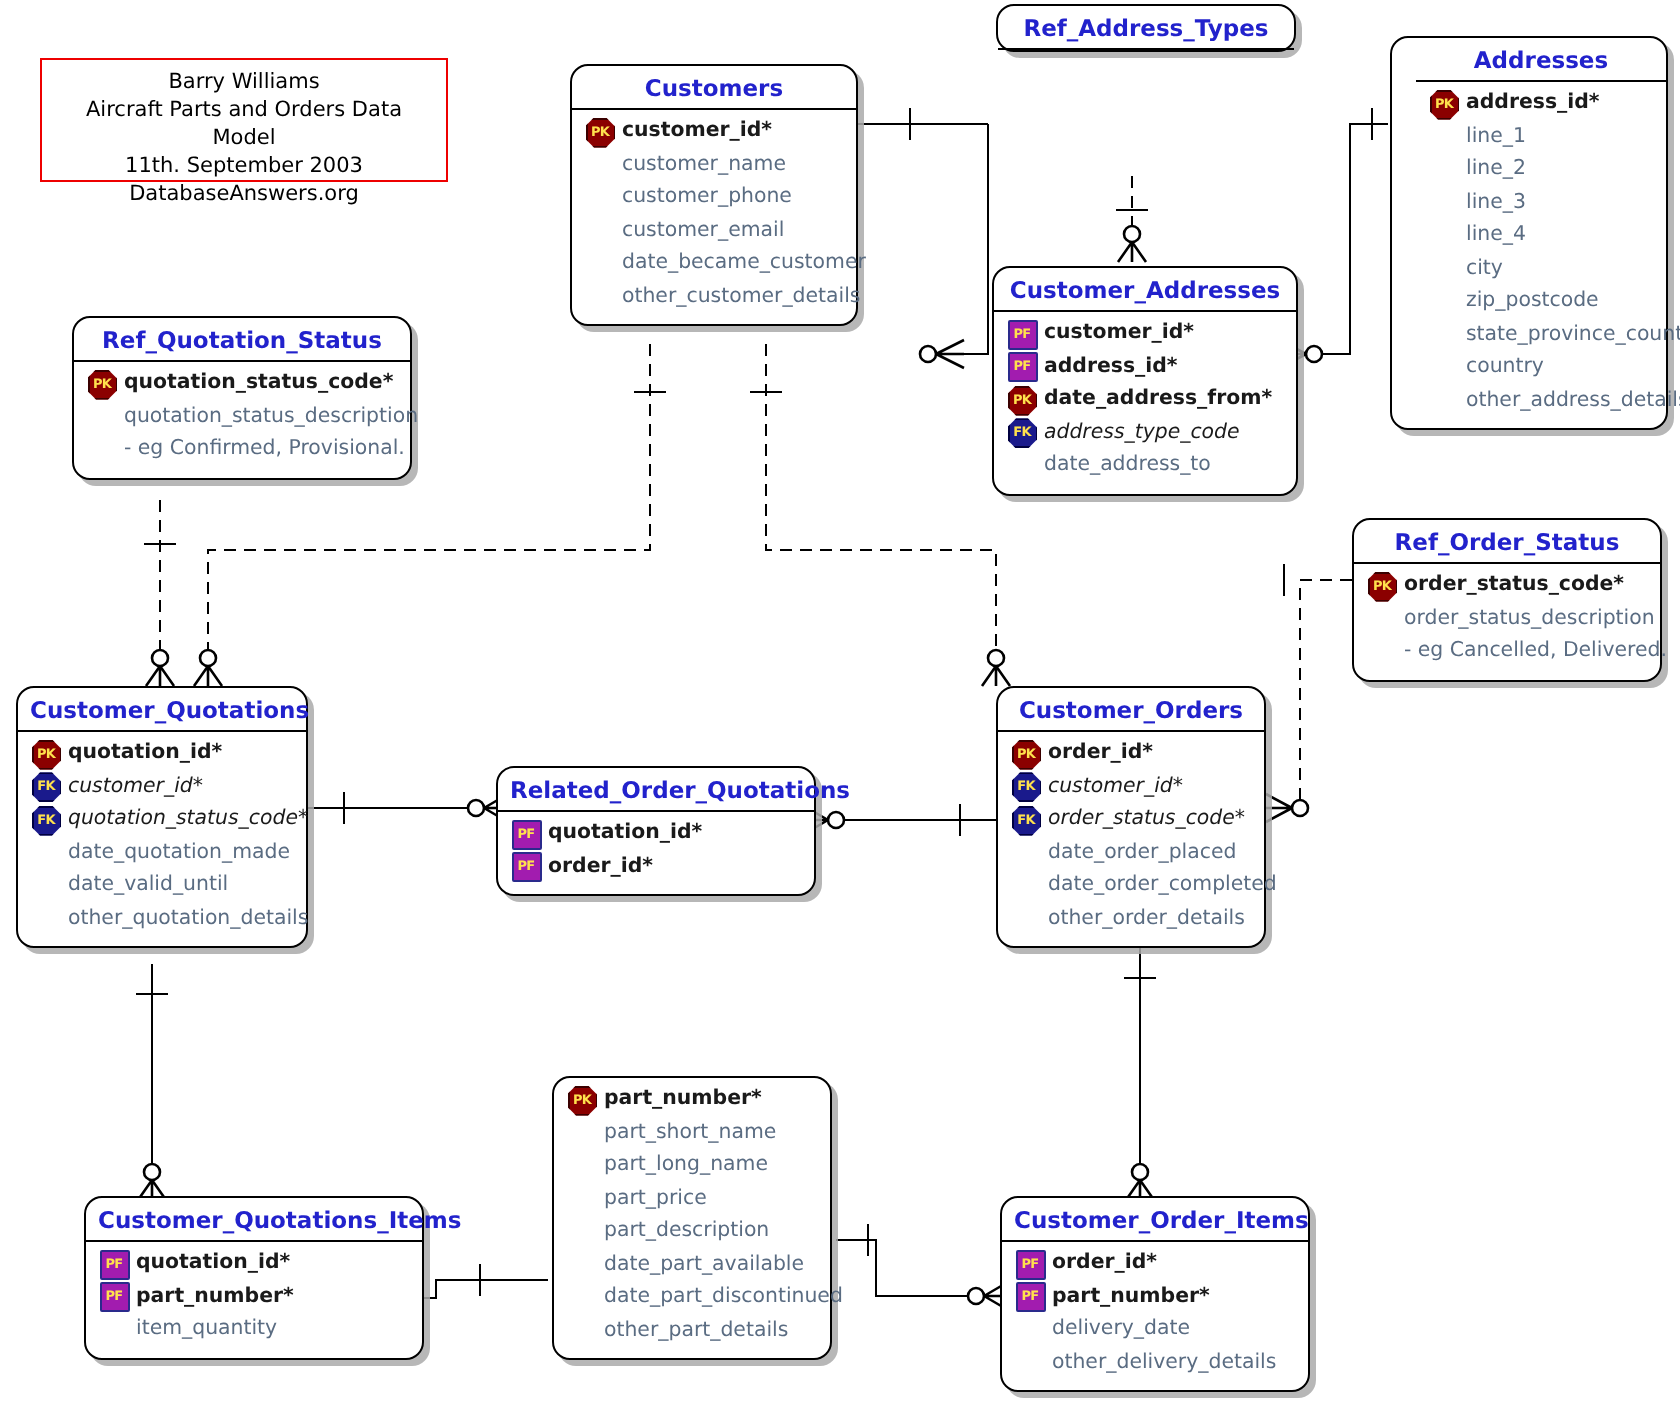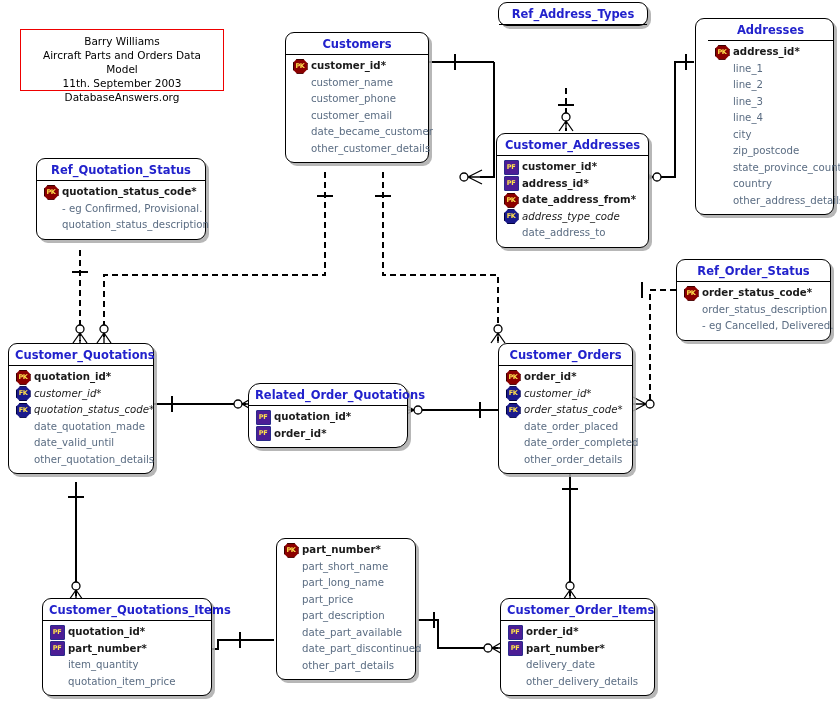--- a/index.html
+++ b/index.html
@@ -42,21 +42,21 @@
   .attr.note .aname{color:#5a6c82;}
 
   
   .kg{display:inline-block;font-size:6.5px;font-weight:bold;color:#ffe14d;
       text-align:center;line-height:12px;width:13px;height:13px;
       font-family:"DejaVu Sans","Liberation Sans",sans-serif;letter-spacing:-0.4px;}
   .kg.pk{background:#8b0000;border:1px solid #3a0000;
          clip-path:polygon(30% 0,70% 0,100% 30%,100% 70%,70% 100%,30% 100%,0 70%,0 30%);}
   .kg.fk{background:#1a1a8c;border:1px solid #000040;
          clip-path:polygon(30% 0,70% 0,100% 30%,100% 70%,70% 100%,30% 100%,0 70%,0 30%);}
-  .kg.pf{background:#4c1d95;border:1.5px solid #2a2a8c;border-radius:1px;text-align:center;}
+  .kg.pf{background:#a21caf;border:1.5px solid #2a2a8c;border-radius:1px;text-align:center;}
 </style>
 </head>
 <body>
 
 <div id="canvas">
 
   <svg class="links" viewBox="0 0 840 713" xmlns="http://www.w3.org/2000/svg">
     <g stroke="#000" stroke-width="1.4" fill="none" shape-rendering="crispEdges">
 
       <path d="M429 62 H494"></path>
@@ -268,27 +268,27 @@
       </div>
       <div class="entity" style="left: 36px; top: 158px; width: 170px;">
         <div class="ent-title">Ref_Quotation_Status</div>
         <div class="attrs">
           <div class="attr key">
             <span class="kslot">
               <span class="kg pk">PK</span>
             </span>
             <span class="aname">quotation_status_code*</span>
           </div>
+          <div class="attr ">
+            <span class="kslot"></span>
+            <span class="aname">quotation_status_description</span>
+          </div>
           <div class="attr note">
             <span class="kslot"></span>
             <span class="aname">- eg Confirmed, Provisional.</span>
-          </div>
-          <div class="attr ">
-            <span class="kslot"></span>
-            <span class="aname">quotation_status_description</span>
           </div>
         </div>
       </div>
       <div class="entity" style="left: 676px; top: 259px; width: 155px;">
         <div class="ent-title">Ref_Order_Status</div>
         <div class="attrs">
           <div class="attr key">
             <span class="kslot">
               <span class="kg pk">PK</span>
             </span>
@@ -332,21 +332,21 @@
           <div class="attr ">
             <span class="kslot"></span>
             <span class="aname">date_valid_until</span>
           </div>
           <div class="attr ">
             <span class="kslot"></span>
             <span class="aname">other_quotation_details</span>
           </div>
         </div>
       </div>
-      <div class="entity" style="left: 248px; top: 383px; width: 160px; border-radius: 12px;">
+      <div class="entity" style="left: 248px; top: 383px; width: 160px;">
         <div class="ent-title">Related_Order_Quotations</div>
         <div class="attrs">
           <div class="attr key">
             <span class="kslot">
               <span class="kg pf">PF</span>
             </span>
             <span class="aname">quotation_id*</span>
           </div>
           <div class="attr key">
             <span class="kslot">
@@ -441,24 +441,20 @@
           <div class="attr key">
             <span class="kslot">
               <span class="kg pf">PF</span>
             </span>
             <span class="aname">part_number*</span>
           </div>
           <div class="attr ">
             <span class="kslot"></span>
             <span class="aname">item_quantity</span>
           </div>
-          <div class="attr ">
-            <span class="kslot"></span>
-            <span class="aname">quotation_item_price</span>
-          </div>
         </div>
       </div>
       <div class="entity" style="left: 500px; top: 598px; width: 155px;">
         <div class="ent-title">Customer_Order_Items</div>
         <div class="attrs">
           <div class="attr key">
             <span class="kslot">
               <span class="kg pf">PF</span>
             </span>
             <span class="aname">order_id*</span>

